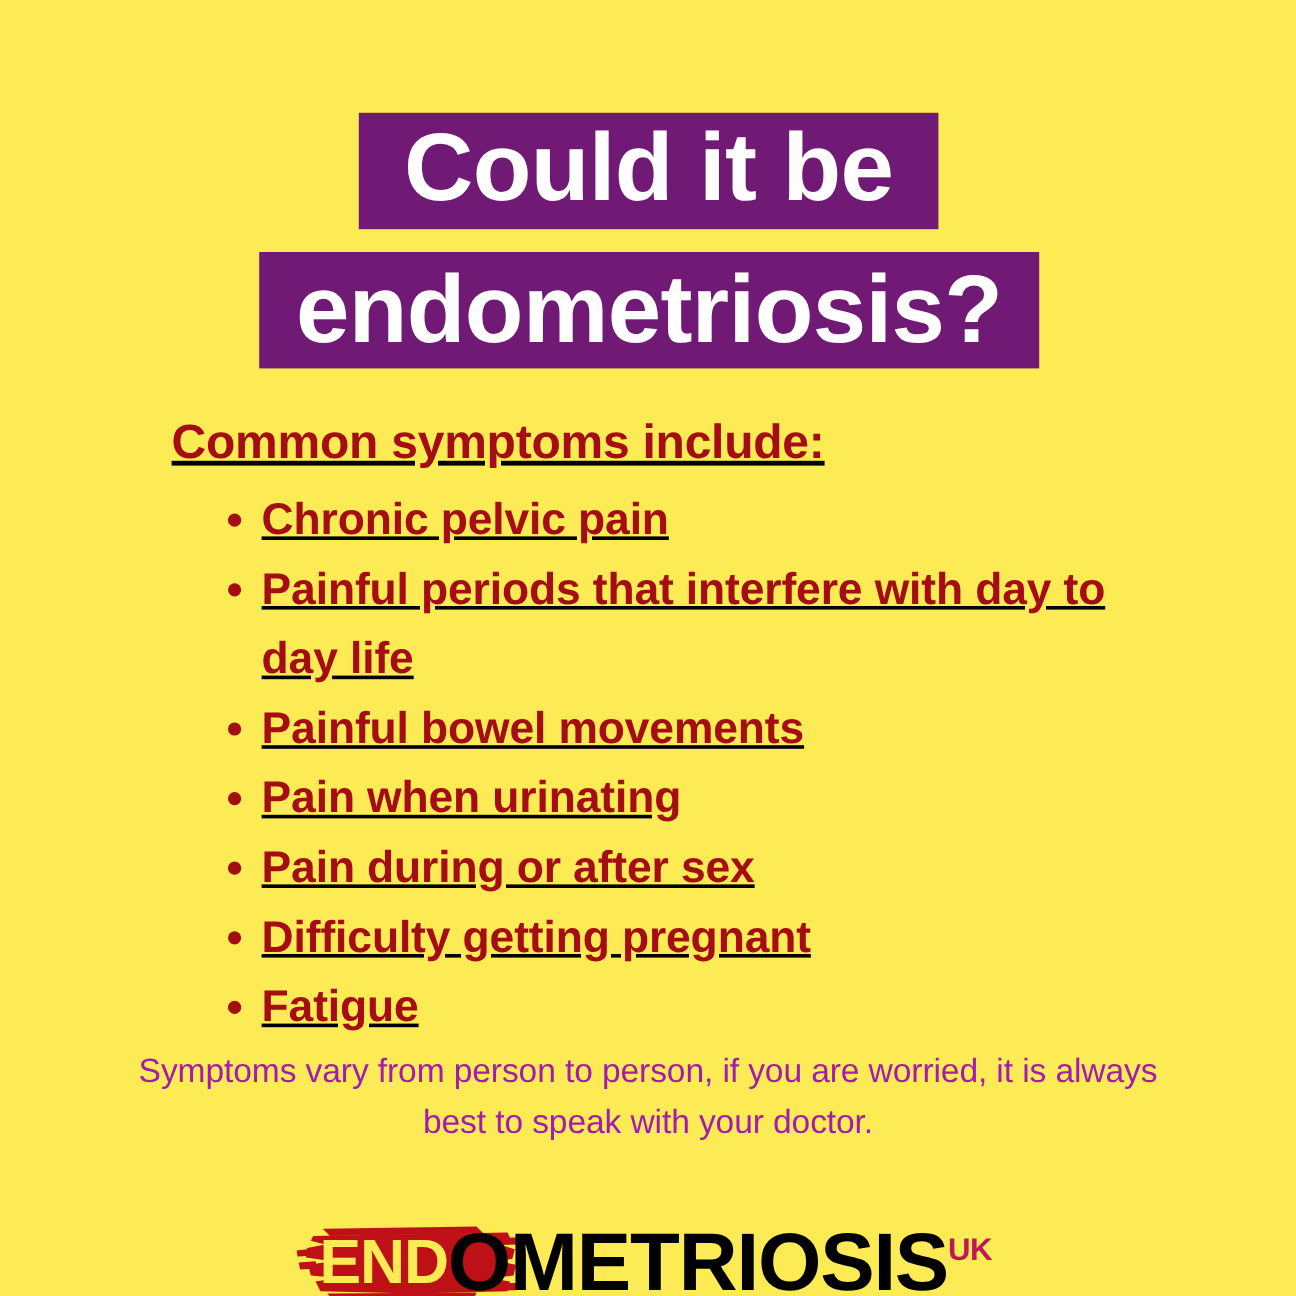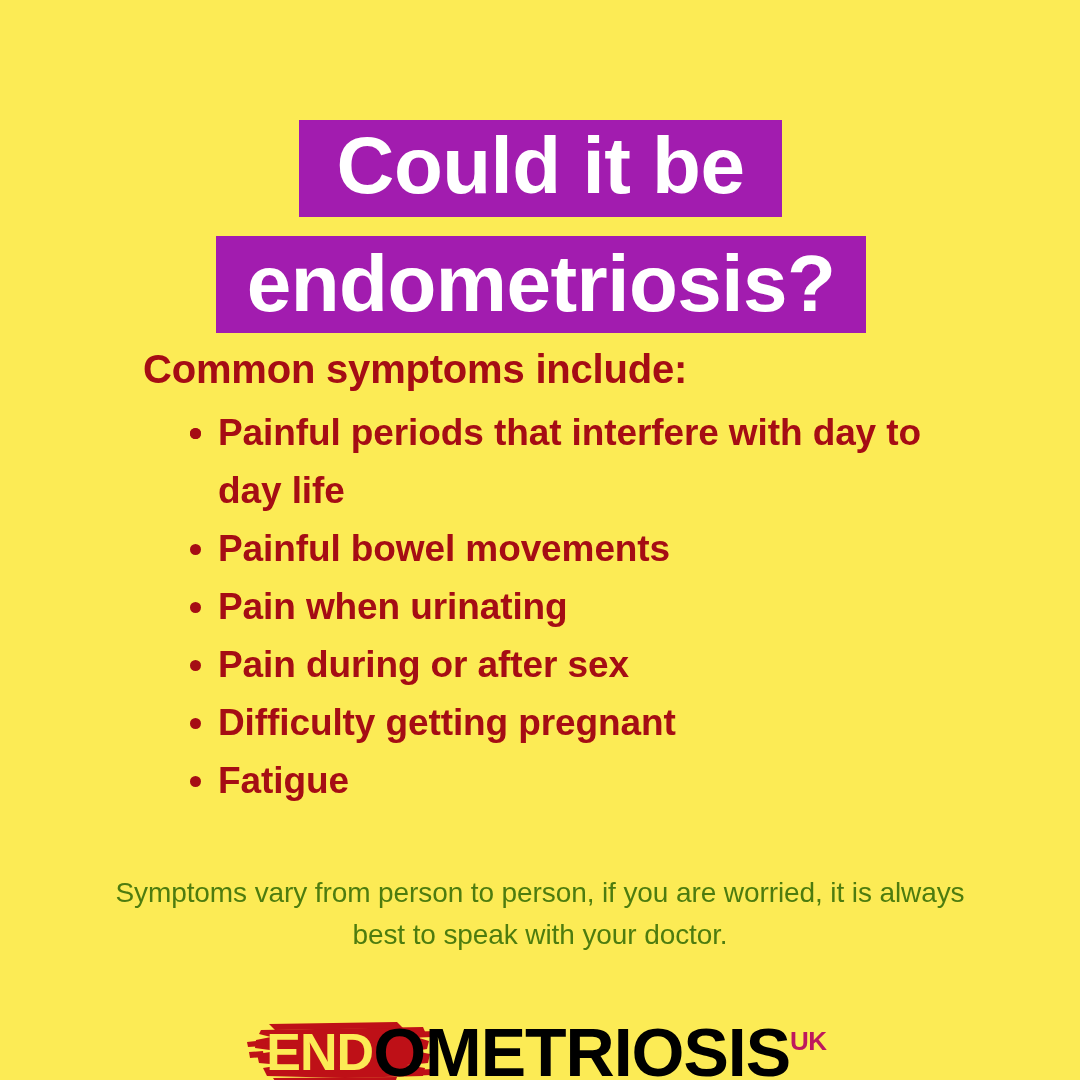--- a/index.html
+++ b/index.html
@@ -20,31 +20,30 @@
     position: relative;
     width: 1080px;
     height: 1080px;
     background: #FCEB55;
     box-sizing: border-box;
   }
 
   
   .banner {
     position: absolute;
-    background: #a21caf;
+    background: #701a75;
     color: #FFFFFF;
     font-weight: bold;
     font-stretch: condensed;
     letter-spacing: -0.5px;
     display: flex;
     align-items: center;
     justify-content: center;
     white-space: nowrap;
     line-height: 1;
-    margin-top: 26px;
   }
   #banner-line-1 {
     left: 299px;
     top: 94px;
     width: 483px;
     height: 97px;
     font-size: 80px;
     padding-bottom: 6px;
     box-sizing: border-box;
   }
@@ -57,20 +56,21 @@
     padding-bottom: 1px;
     box-sizing: border-box;
   }
 
   
   #symptoms-block {
     position: absolute;
     left: 0;
     top: 348px;
     width: 1080px;
+    text-decoration: underline;
   }
   #symptoms-heading {
     margin: 0 0 14px 143px;
     font-size: 40px;
     font-weight: bold;
     font-stretch: condensed;
     color: #A50D14;
     letter-spacing: -0.2px;
     line-height: 1.05;
   }
@@ -101,21 +101,21 @@
     background: #A50D14;
   }
 
   
   #disclaimer {
     position: absolute;
     left: 90px;
     top: 872px;
     width: 900px;
     text-align: center;
-    color: #4d7c0f;
+    color: #a21caf;
     font-size: 28px;
     font-weight: normal;
     font-stretch: condensed;
     line-height: 42px;
     letter-spacing: -0.1px;
   }
 
   
   #logo {
     position: absolute;
@@ -184,20 +184,21 @@
 
   <div class="banner" id="banner-line-2">endometriosis?</div>
 
   <div id="symptoms-block">
 
     <div id="symptoms-heading">Common symptoms include:</div>
 
     <ul id="symptom-list">
       <li>
         <span class="bullet-dot"></span>
+        <span>Chronic pelvic pain</span>
       </li>
       <li>
         <span class="bullet-dot"></span>
         <span>Painful periods that interfere with day to day life</span>
       </li>
       <li>
         <span class="bullet-dot"></span>
         <span>Painful bowel movements</span>
       </li>
       <li>

